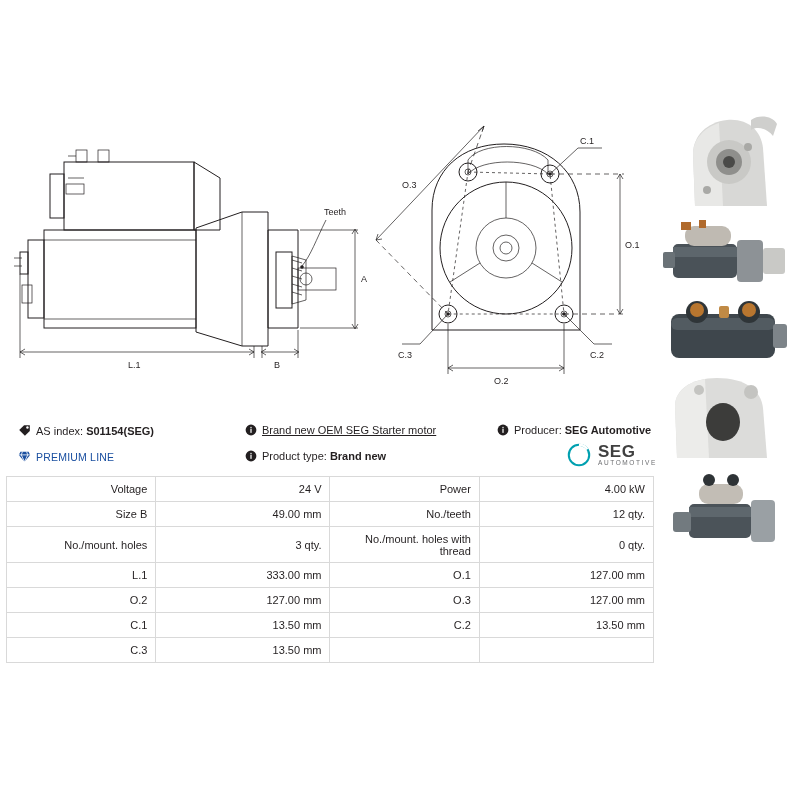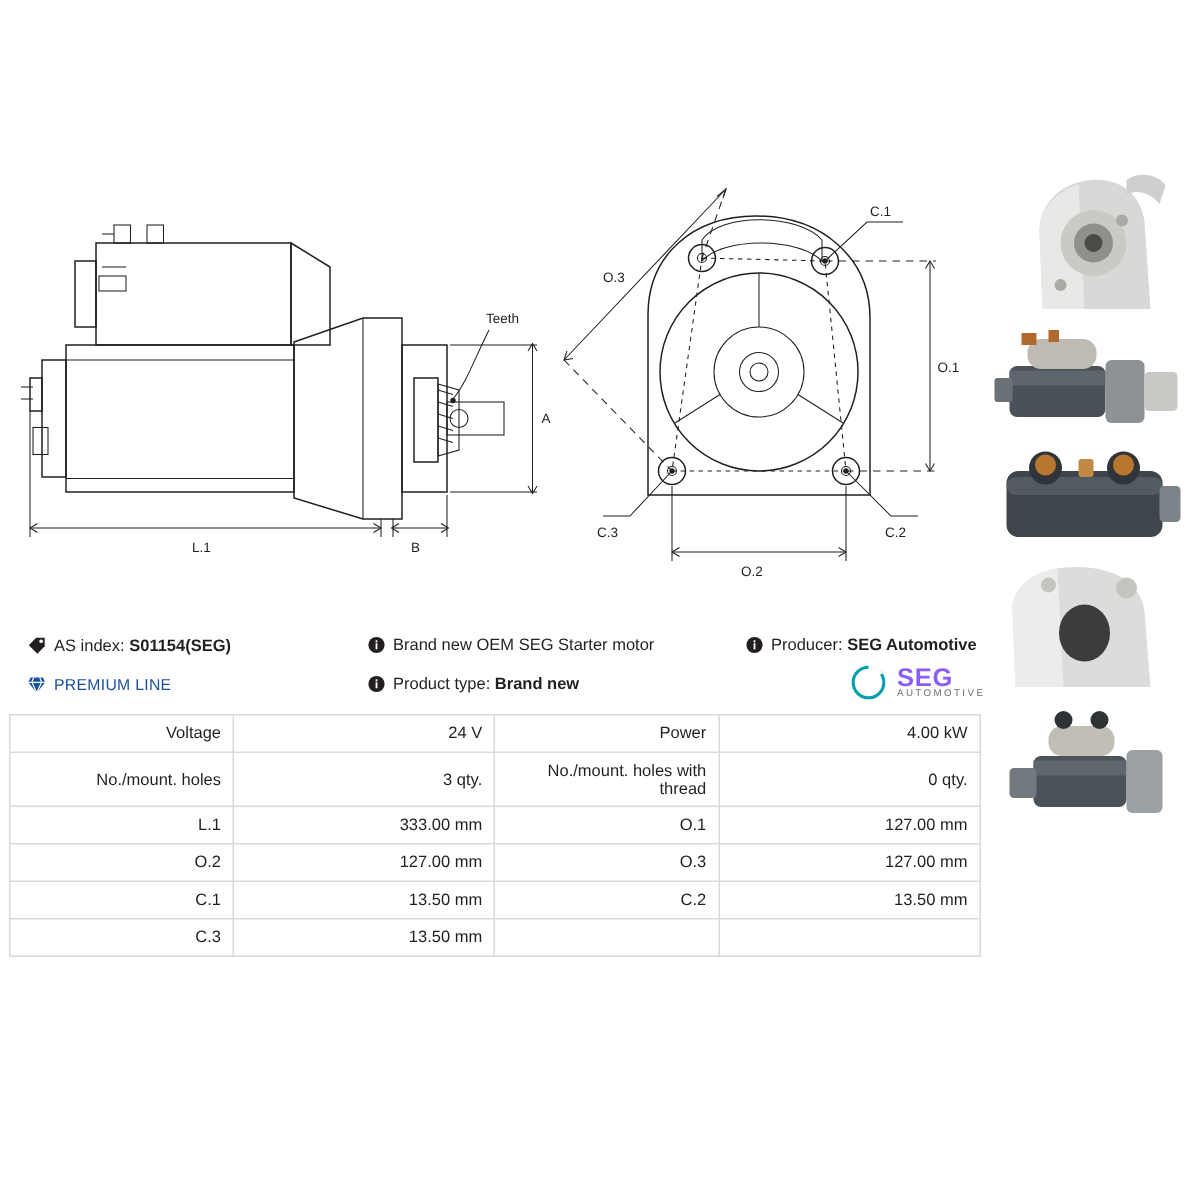--- a/index.html
+++ b/index.html
@@ -47,40 +47,40 @@
     position: absolute;
     display: flex;
     align-items: center;
     font-size: 11px;
   }
   .info-row .ico { margin-right: 5px; display: inline-flex; align-items: center; }
   .lbl { color: #231f20; }
   .val { font-weight: bold; color: #231f20; }
 
   .r1c1 { left: 18px;  top: 6px; }
-  .r1c2 { left: 245px; top: 6px; }
+  .r1c2 { left: 245px; top: 6px; text-decoration: underline; }
   .r1c3 { left: 497px; top: 6px; }
   .r2c1 { left: 18px;  top: 32px; }
   .r2c2 { left: 245px; top: 32px; }
 
   .premium {
     color: #1a4fa0;
     font-weight: normal;
     font-size: 10.5px;
     letter-spacing: .2px;
   }
 
   .seg-logo {
     position: absolute;
     left: 566px; top: 24px;
     display: flex; align-items: center;
   }
   .seg-text { margin-left: 6px; line-height: 1; }
   .seg-text .seg-main {
-    font-size: 17px; font-weight: bold; color: #8b5cf6; letter-spacing: .5px;
+    font-size: 17px; font-weight: bold; color: #404040; letter-spacing: .5px;
   }
   .seg-text .seg-sub {
     font-size: 6.5px; color: #6d6e71; letter-spacing: 1.6px;
   }
 
   
   .spec {
     position: absolute;
     left: 6px; top: 476px;
     width: 648px;
@@ -368,20 +368,26 @@
   </div>
 
   <table class="spec">
     <tbody>
       <tr>
         <td class="k">Voltage</td>
         <td class="v">24 V</td>
         <td class="k">Power</td>
         <td class="v">4.00 kW</td>
       </tr>
+      <tr>
+        <td class="k">Size B</td>
+        <td class="v">49.00 mm</td>
+        <td class="k">No./teeth</td>
+        <td class="v">12 qty.</td>
+      </tr>
       <tr class="tall">
         <td class="k">No./mount. holes</td>
         <td class="v">3 qty.</td>
         <td class="k">No./mount. holes with thread</td>
         <td class="v">0 qty.</td>
       </tr>
       <tr>
         <td class="k">L.1</td>
         <td class="v">333.00 mm</td>
         <td class="k">O.1</td>

